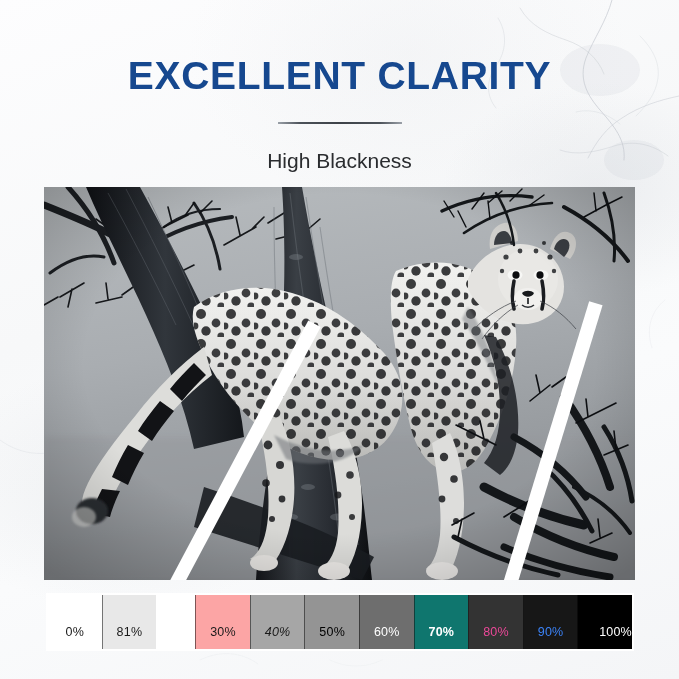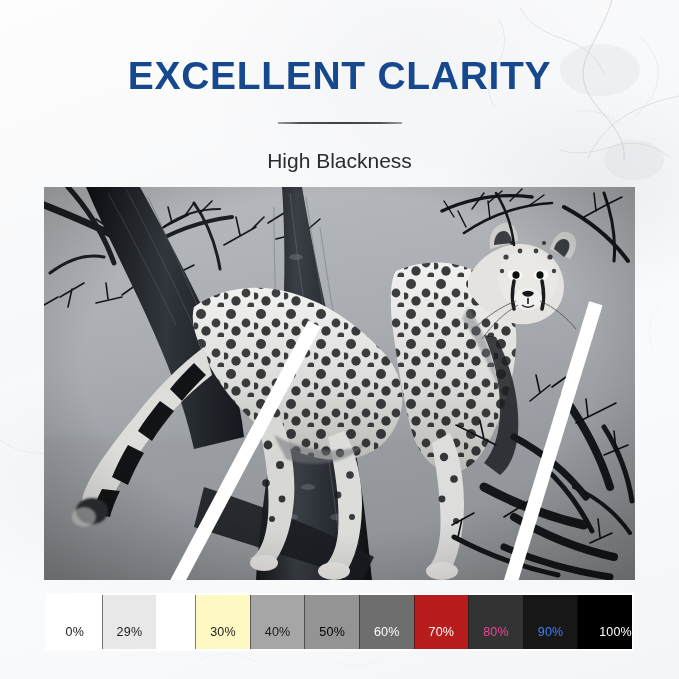--- a/index.html
+++ b/index.html
@@ -452,35 +452,35 @@
     </div>
     <div class="slash slash-left"></div>
     <div class="slash slash-right"></div>
   </div>
 
   <div class="gray-strip">
     <div class="swatch" style="background: rgb(255, 255, 255);">
       <span class="swatch-label" style="color: rgb(26, 26, 26);">0%</span>
     </div>
     <div class="swatch" style="background: rgb(232, 232, 232);">
-      <span class="swatch-label" style="color: rgb(26, 26, 26);">29%</span>
-    </div>
-    <div class="swatch" style="background: #fef9c3; margin-left: 39px;">
+      <span class="swatch-label" style="color: rgb(26, 26, 26);">81%</span>
+    </div>
+    <div class="swatch" style="background: #fca5a5; margin-left: 39px;">
       <span class="swatch-label" style="color: rgb(26, 26, 26);">30%</span>
     </div>
     <div class="swatch" style="background: rgb(166, 166, 166);">
-      <span class="swatch-label" style="color: rgb(26, 26, 26);">40%</span>
+      <span class="swatch-label" style="color: rgb(26, 26, 26); font-style: italic;">40%</span>
     </div>
     <div class="swatch" style="background: rgb(148, 148, 148);">
       <span class="swatch-label" style="color: #000000;">50%</span>
     </div>
     <div class="swatch" style="background: rgb(110, 110, 110);">
       <span class="swatch-label" style="color: rgb(255, 255, 255);">60%</span>
     </div>
-    <div class="swatch" style="background: #b91c1c;">
+    <div class="swatch" style="background: #0f766e; font-weight: bold;">
       <span class="swatch-label" style="color: rgb(255, 255, 255);">70%</span>
     </div>
     <div class="swatch" style="background: rgb(51, 51, 51);">
       <span class="swatch-label" style="color: #ec4899;">80%</span>
     </div>
     <div class="swatch" style="background: rgb(23, 23, 23);">
       <span class="swatch-label" style="color: #3b82f6;">90%</span>
     </div>
     <div class="swatch" style="background: rgb(0, 0, 0); justify-content: flex-end;">
       <span class="swatch-label" style="color: rgb(255, 255, 255);">100%</span>

